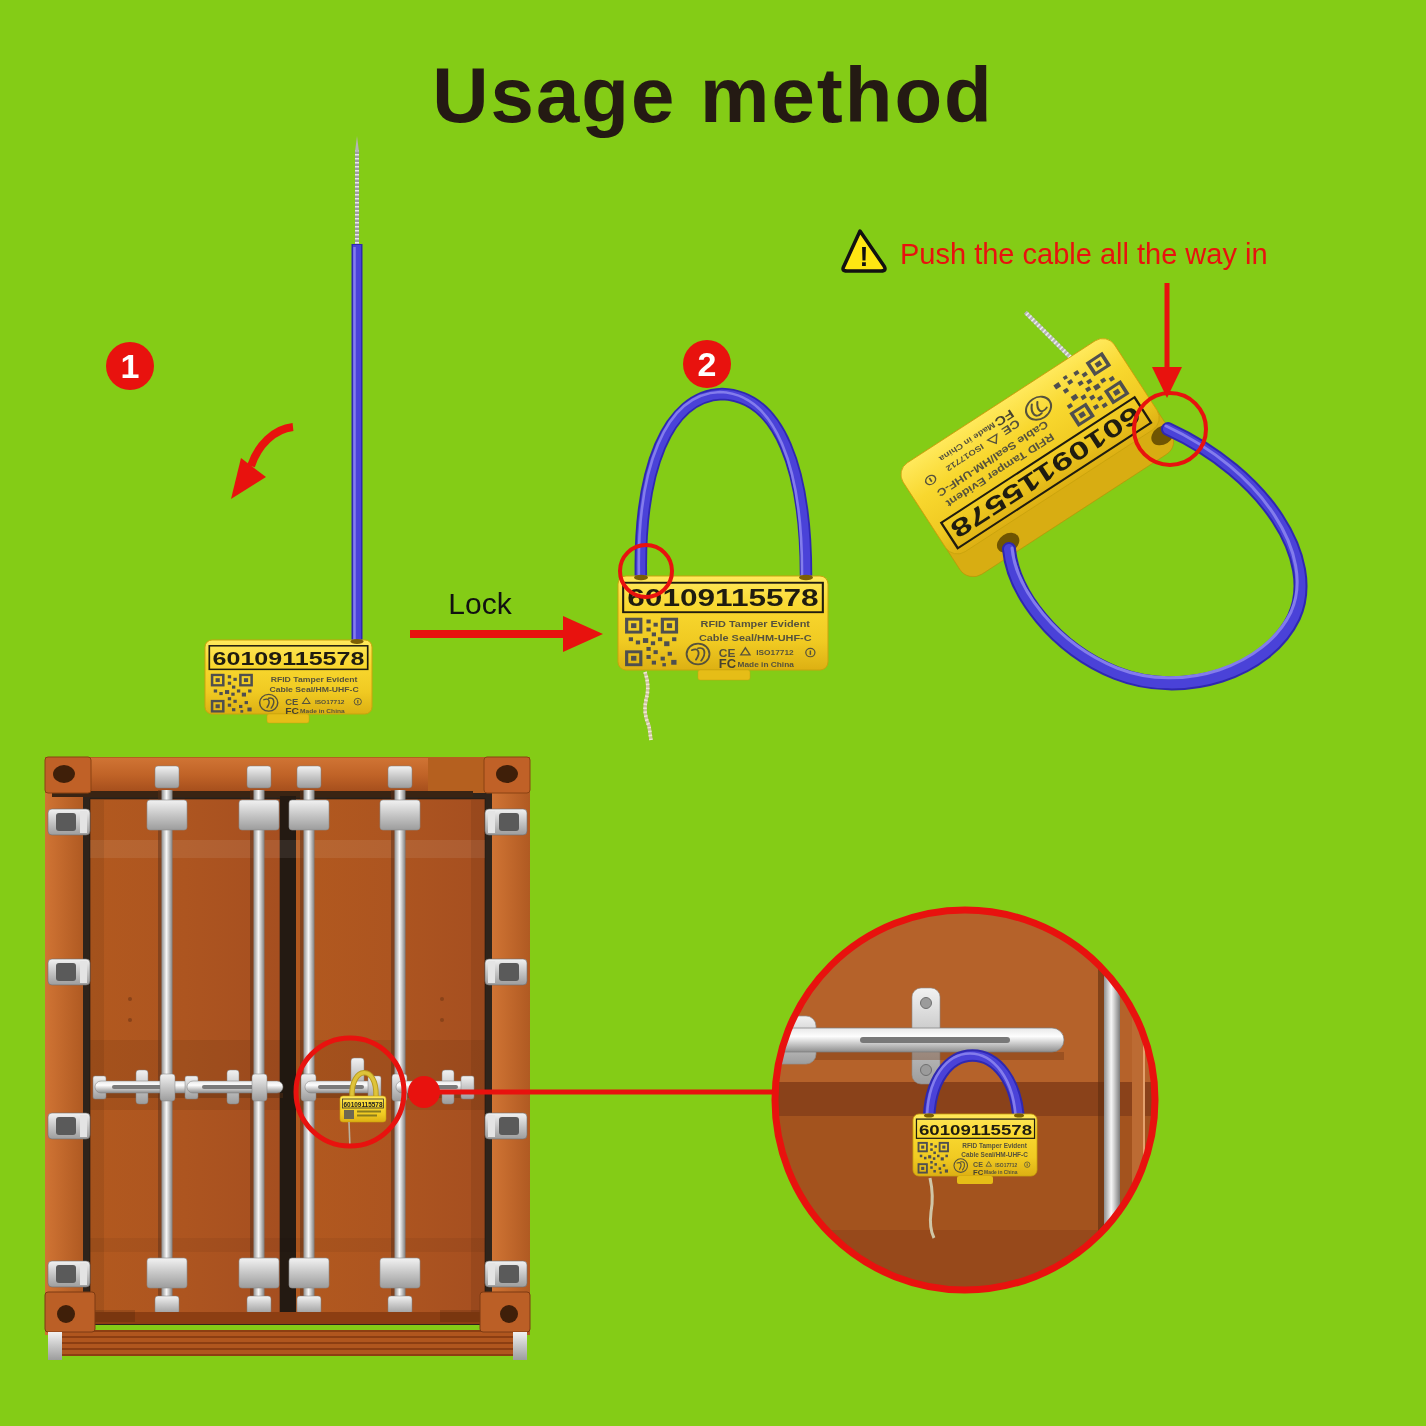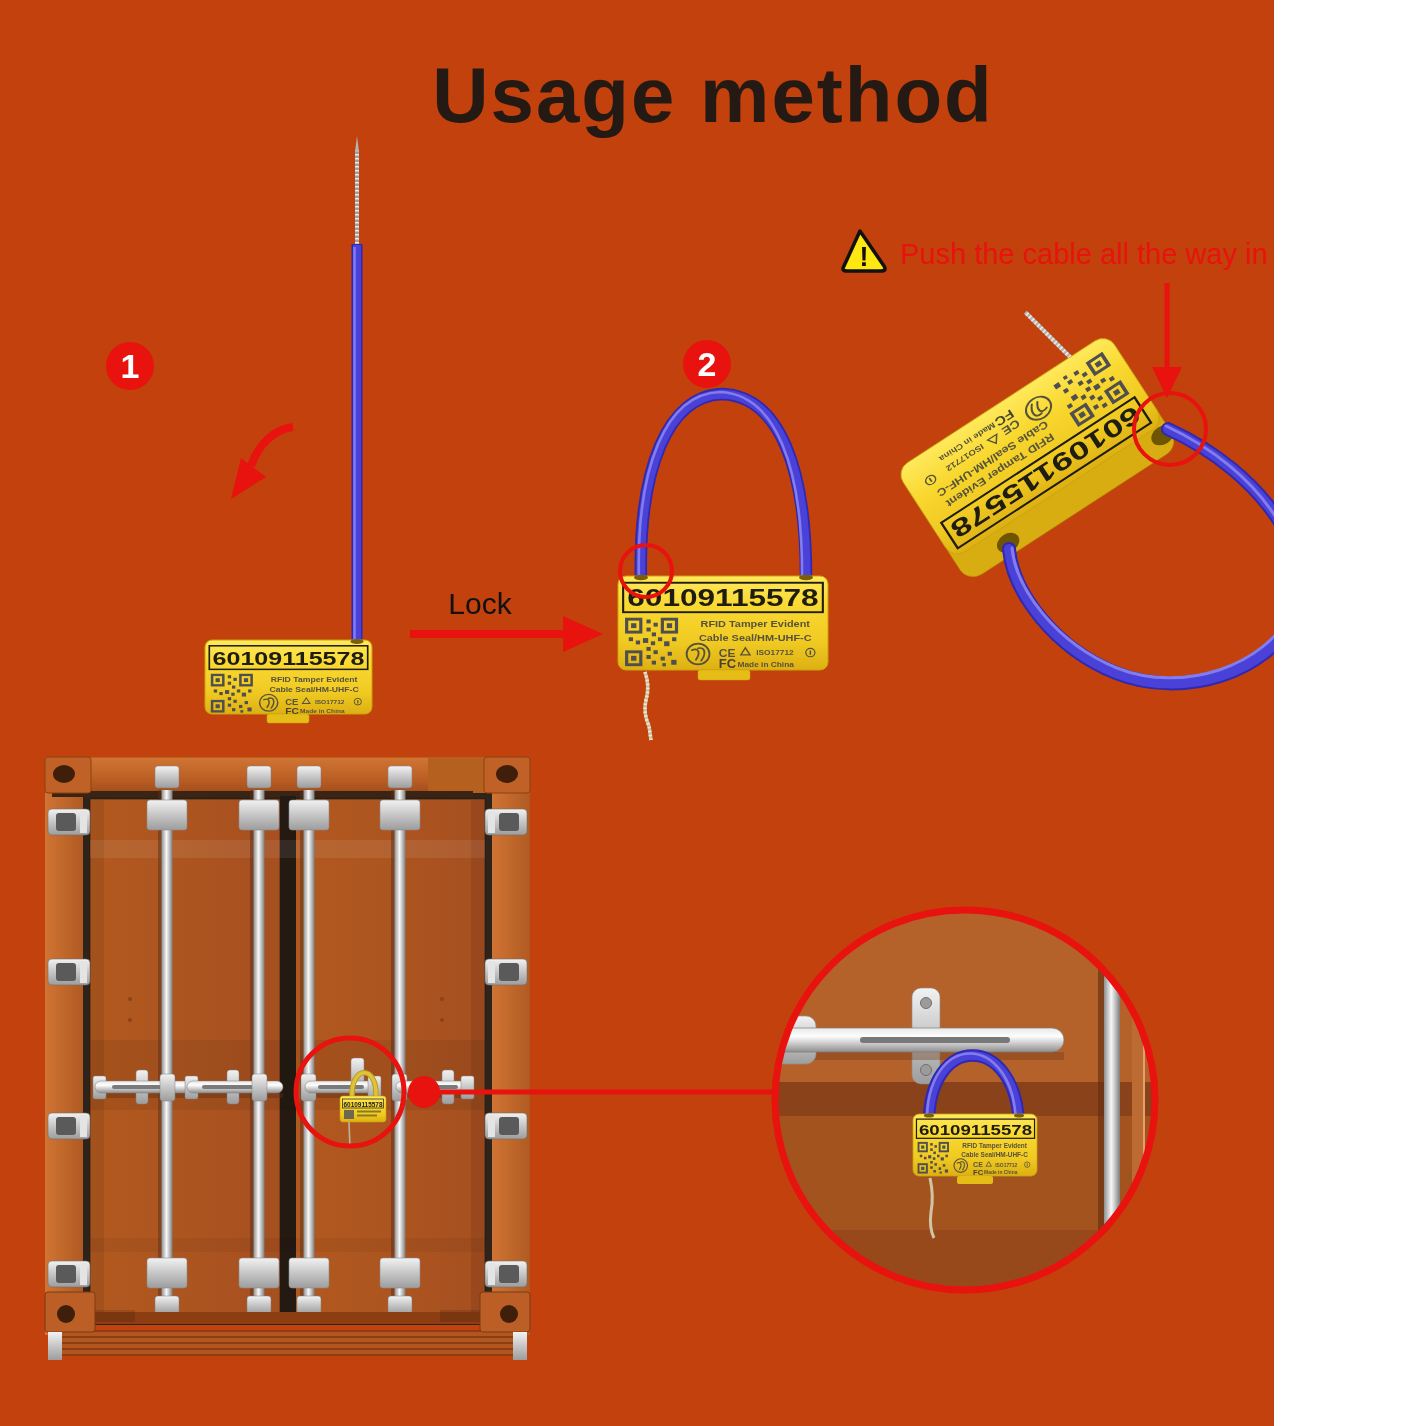--- a/index.html
+++ b/index.html
@@ -1,16 +1,16 @@
 <!DOCTYPE html>
 <html><head>
 <meta charset="utf-8">
 <style>
   html,body{margin:0;padding:0;background:#ffffff;}
-  .page{position:relative;width:1274px;height:1426px;background:#c2410c;overflow:hidden;}
+  .page{position:relative;width:1426px;height:1426px;background:#84cc16;overflow:hidden;}
   svg{display:block;}
   svg text{font-family:"Liberation Sans","DejaVu Sans",sans-serif;}
   .title-text{font-weight:bold;letter-spacing:2px;}
 </style>
 </head>
 <body>
 
 <div class="page">
 <svg width="1426" height="1426" viewBox="0 0 1426 1426">
 

